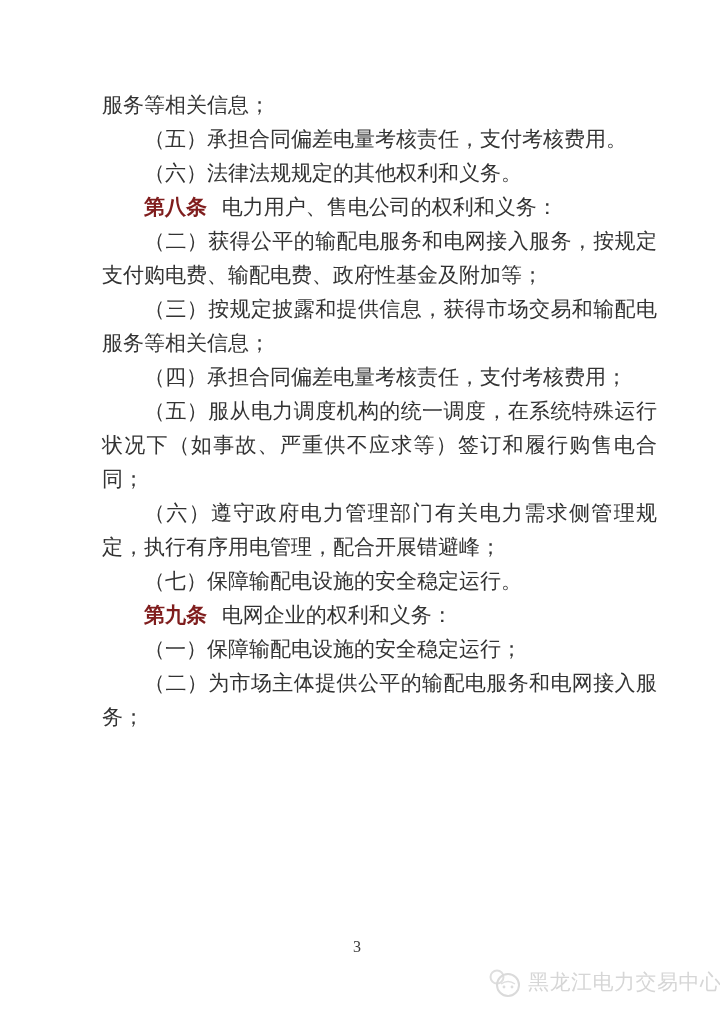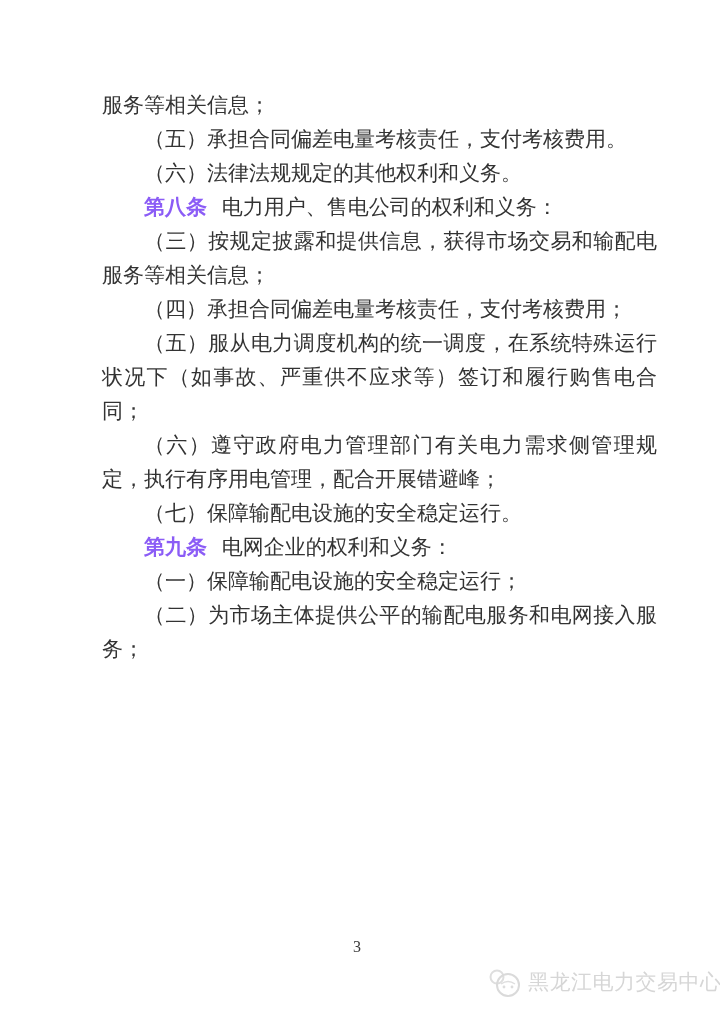--- a/index.html
+++ b/index.html
@@ -33,21 +33,21 @@
     margin: 0;
     padding: 0;
     text-indent: 2em;
   }
   .doc-body p.no-indent {
     text-indent: 0;
   }
   .article-label {
     font-weight: 700;
     margin-right: 0.7em;
-    color: #8b5cf6;
+    color: #7f1d1d;
   }
   .page-number {
     position: absolute;
     top: 938px;
     left: 0;
     width: 714px;
     text-align: center;
     font-size: 16px;
     color: #3c3c3c;
   }
@@ -75,20 +75,21 @@
 </head>
 <body>
 
 <div class="doc-page">
 
   <div class="doc-body">
       <p class="no-indent">服务等相关信息；</p>
       <p>（五）承担合同偏差电量考核责任，支付考核费用。</p>
       <p>（六）法律法规规定的其他权利和义务。</p>
       <p><b class="article-label">第八条</b>电力用户、售电公司的权利和义务：</p>
+      <p>（二）获得公平的输配电服务和电网接入服务，按规定支付购电费、输配电费、政府性基金及附加等；</p>
       <p>（三）按规定披露和提供信息，获得市场交易和输配电服务等相关信息；</p>
       <p>（四）承担合同偏差电量考核责任，支付考核费用；</p>
       <p>（五）服从电力调度机构的统一调度，在系统特殊运行状况下（如事故、严重供不应求等）签订和履行购售电合同；</p>
       <p>（六）遵守政府电力管理部门有关电力需求侧管理规定，执行有序用电管理，配合开展错避峰；</p>
       <p>（七）保障输配电设施的安全稳定运行。</p>
       <p><b class="article-label">第九条</b>电网企业的权利和义务：</p>
       <p>（一）保障输配电设施的安全稳定运行；</p>
       <p>（二）为市场主体提供公平的输配电服务和电网接入服务；</p>
     </div>
 

